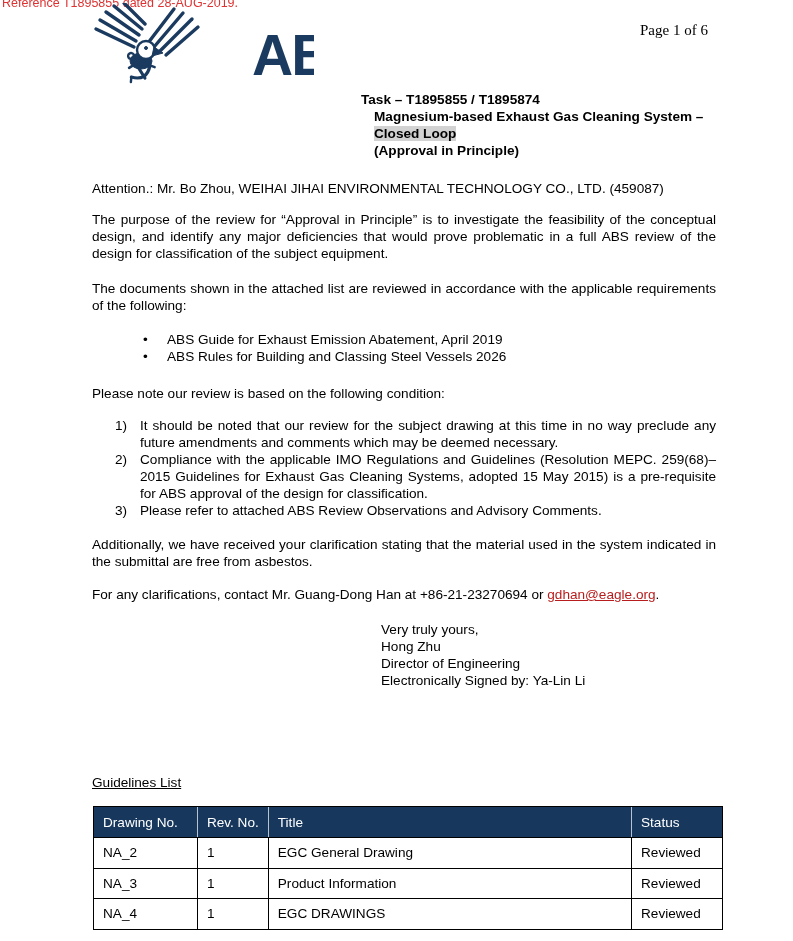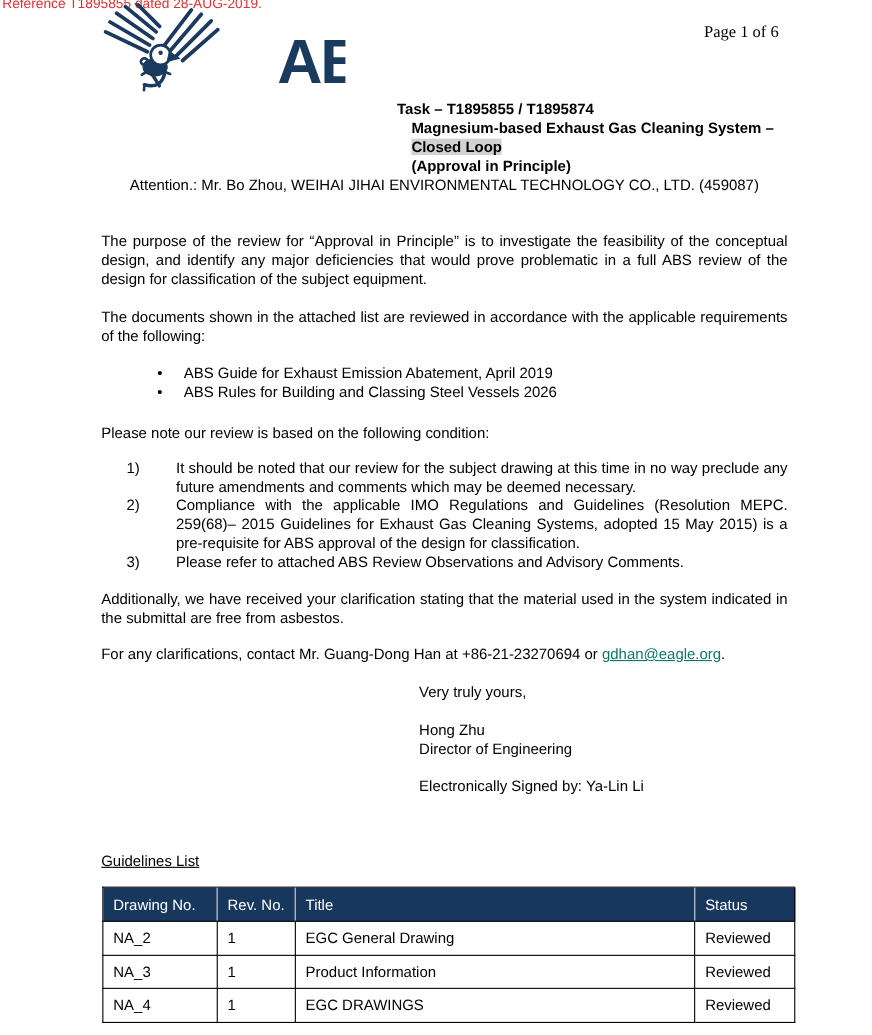--- a/index.html
+++ b/index.html
@@ -9,36 +9,36 @@
     font-family:"Liberation Sans", sans-serif; font-size:13.6px; line-height:17px;
   }
   .red-ref { position:absolute; top:-5px; left:2px; color:#de3232; font-size:12.5px; white-space:nowrap; }
   .logo { position:absolute; top:3px; left:86px; width:228px; height:82px; }
   .page-num { position:absolute; top:22px; left:640px; font-family:"Liberation Serif", serif; font-size:15px; }
   .task { position:absolute; top:91px; left:361px; font-weight:bold; white-space:nowrap; }
   .task .indent { margin-left:13px; }
   .hl { background:#d2d2d2; }
   .blk { position:absolute; left:92px; width:624px; }
   .just { text-align:justify; }
-  .attention { top:160px;text-align:center; }
+  .attention { top:180px; }
   .para-purpose { top:211px; }
   .para-documents { top:280px; }
   .bullets { top:331px; }
   .bullet-row { display:flex; }
   .bullet-glyph { margin-left:51px; width:24px; flex:none; }
   .para-condition { top:385px; }
   .numbered { top:417px; }
   .num-row { display:flex; }
   .num-label { margin-left:23px; width:25px; flex:none; }
-  .num-text { flex:1; text-align:justify;margin-left:20px; }
+  .num-text { flex:1; text-align:justify; }
   .para-additionally { top:536px; }
   .para-contact { top:586px; }
-  .para-contact a { color:#0f766e; text-decoration:underline; }
+  .para-contact a { color:#b91c1c; text-decoration:underline; }
   .signature { position:absolute; top:621px; left:381px; }
-  .sig-gap { margin-top:17px; }
+  .sig-gap { }
   .docs-heading { position:absolute; top:774px; left:92px; text-decoration:underline; }
   table.docs { position:absolute; top:806px; left:93px; width:630px; border-collapse:collapse; font-size:13.6px; }
   table.docs, table.docs td { border:1.5px solid #000; }
   table.docs th {
     background:#17375d; color:#fff; font-weight:normal; text-align:left;
     height:30px; padding:0 0 0 9px;
     border-top:1.5px solid #000; border-bottom:1.5px solid #000; border-left:1.5px solid #b9c2d1;margin-left:48px;
   }
   table.docs th:first-child { border-left:1.5px solid #000; }
   table.docs td { height:29.5px; padding:0 0 0 9px; background:#fff; }

